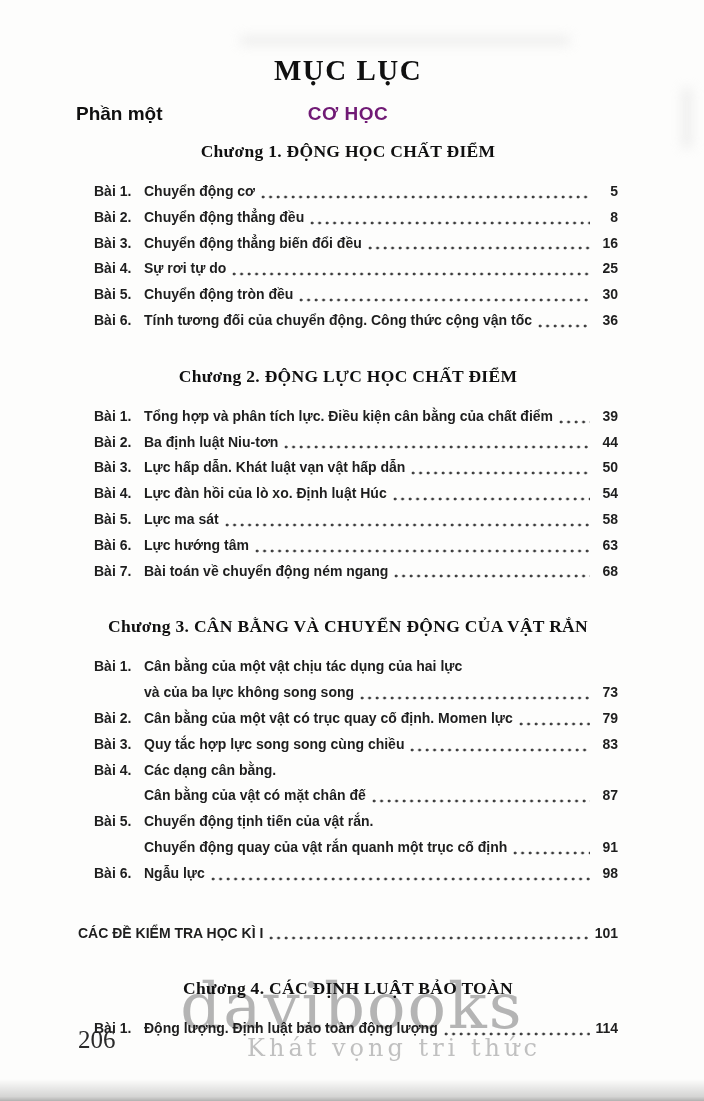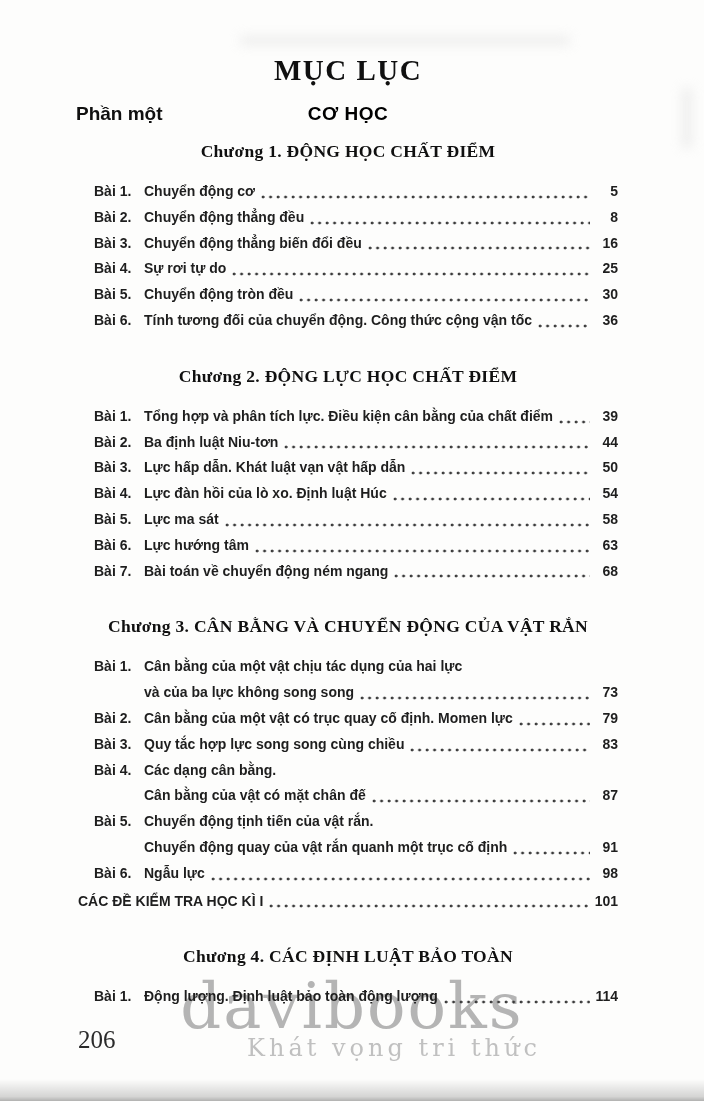--- a/index.html
+++ b/index.html
@@ -38,21 +38,21 @@
     font-weight: bold;
     font-size: 19px;
     color: #101010;
   }
   .part-title {
     display: block;
     text-align: center;
     font-weight: bold;
     font-size: 19px;
     letter-spacing: 0.5px;
-    color: #000000;
+    color: #701a75;
     padding-top: 2px;
   }
   .chapter-heading {
     text-align: center;
     font-family: "Liberation Serif", serif;
     font-weight: bold;
     font-size: 17.5px;
     letter-spacing: 0.3px;
     color: #101010;
     margin: 32px 0 17px 0;
@@ -73,21 +73,21 @@
   .entry-line .dots {
     flex: 1 1 24px;
     min-width: 8px;
     margin: 0 4px 0 6px;
     background-image: radial-gradient(circle at 2px 50%, #3b3b3b 1.25px, rgba(0,0,0,0) 1.7px);
     background-size: 7.5px 4px;
     background-repeat: repeat-x;
     background-position: left bottom 6px;
   }
   .entry-line .pg { flex: none; min-width: 24px; text-align: right; }
-  .entry-line.standalone { margin-left: 0; margin-top: 2px; }
+  .entry-line.standalone { margin-left: 0; margin-top: 34px; }
   .page-number {
     position: absolute;
     z-index: 2;
     left: 78px;
     top: 1026px;
     font-family: "Liberation Serif", serif;
     font-size: 25px;
     color: #2a2a2a;
   }
   .watermark {

